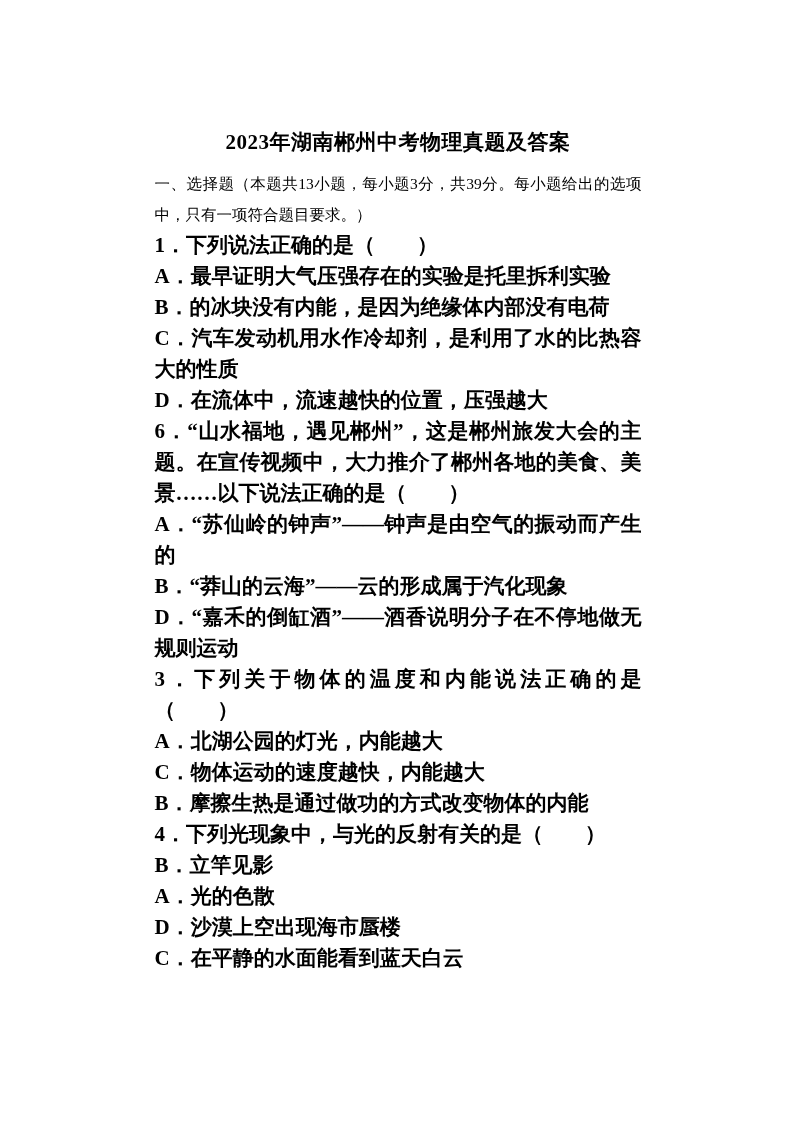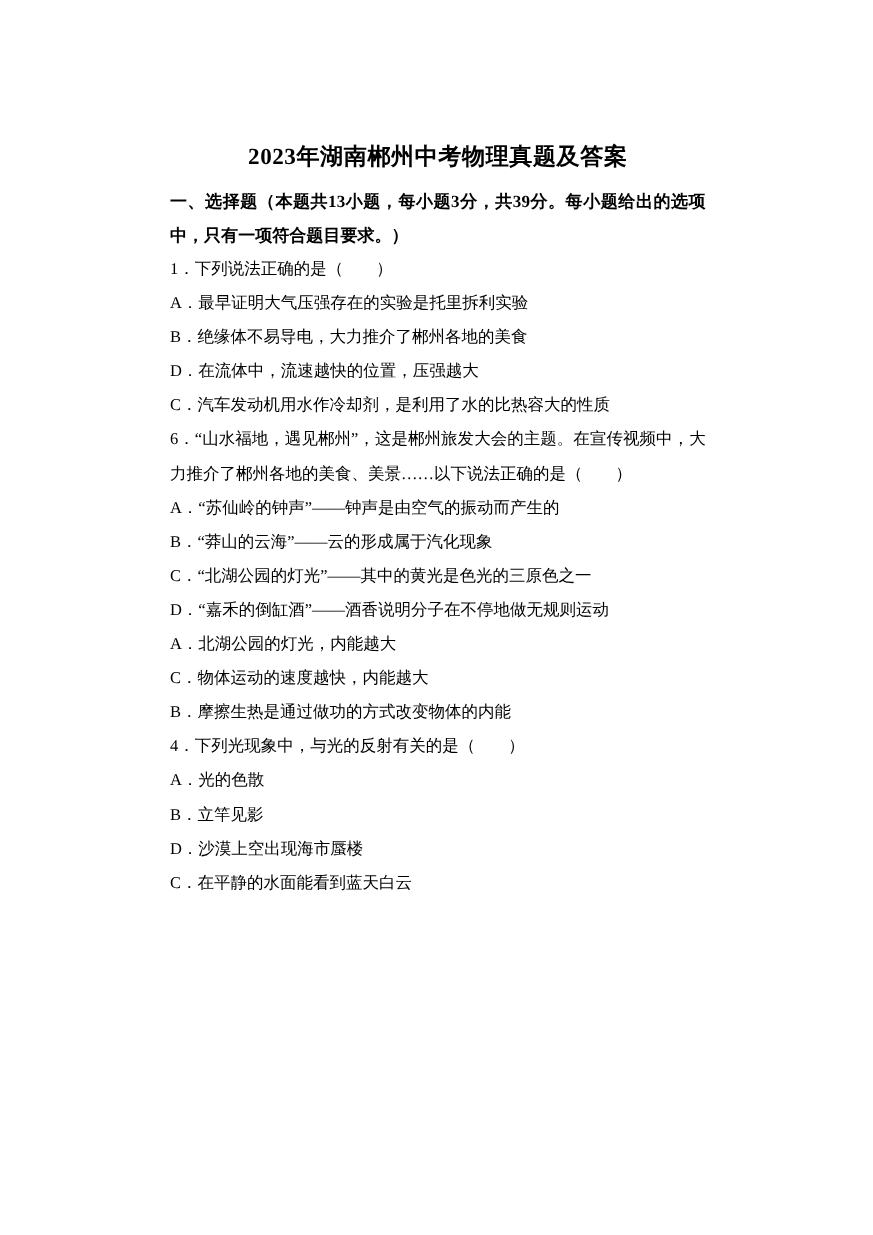--- a/index.html
+++ b/index.html
@@ -23,68 +23,68 @@
     margin: 0 0 10px 0;
     font-size: 21px;
     font-weight: bold;
     text-align: center;
     line-height: 32px;
     letter-spacing: 0.5px;
   }
   .section-heading {
     margin: 0;
     font-size: 15.5px;
-    font-weight: bold;
+    font-weight: normal;
     line-height: 31px;
     text-align: justify;
   }
   .question-block {
     margin: 0;
   }
   .line {
     margin: 0;
-    font-size: 15px;
-    font-weight: normal;
+    font-size: 21px;
+    font-weight: bold;
     line-height: 31px;
     text-align: justify;
   }
 </style>
 </head>
 <body>
 
 <div class="page">
 
   <h1 class="doc-title">2023年湖南郴州中考物理真题及答案</h1>
 
   <p class="section-heading">一、选择题（本题共13小题，每小题3分，共39分。每小题给出的选项中，只有一项符合题目要求。）</p>
 
   <div class="question-block">
     <p class="line">1．下列说法正确的是（　　）</p>
     <p class="line">A．最早证明大气压强存在的实验是托里拆利实验</p>
-    <p class="line">B．绝缘体不易导电，大力推介了郴州各地的美食</p>
+    <p class="line">B．的冰块没有内能，是因为绝缘体内部没有电荷</p>
+    <p class="line">C．汽车发动机用水作冷却剂，是利用了水的比热容大的性质</p>
     <p class="line">D．在流体中，流速越快的位置，压强越大</p>
-    <p class="line">C．汽车发动机用水作冷却剂，是利用了水的比热容大的性质</p>
   </div>
 
   <div class="question-block">
     <p class="line">6．“山水福地，遇见郴州”，这是郴州旅发大会的主题。在宣传视频中，大力推介了郴州各地的美食、美景……以下说法正确的是（　　）</p>
     <p class="line">A．“苏仙岭的钟声”――钟声是由空气的振动而产生的</p>
     <p class="line">B．“莽山的云海”――云的形成属于汽化现象</p>
-    <p class="line">C．“北湖公园的灯光”――其中的黄光是色光的三原色之一</p>
     <p class="line">D．“嘉禾的倒缸酒”――酒香说明分子在不停地做无规则运动</p>
   </div>
 
   <div class="question-block">
+    <p class="line">3．下列关于物体的温度和内能说法正确的是（　　）</p>
     <p class="line">A．北湖公园的灯光，内能越大</p>
     <p class="line">C．物体运动的速度越快，内能越大</p>
     <p class="line">B．摩擦生热是通过做功的方式改变物体的内能</p>
   </div>
 
   <div class="question-block">
     <p class="line">4．下列光现象中，与光的反射有关的是（　　）</p>
+    <p class="line">B．立竿见影</p>
     <p class="line">A．光的色散</p>
-    <p class="line">B．立竿见影</p>
     <p class="line">D．沙漠上空出现海市蜃楼</p>
     <p class="line">C．在平静的水面能看到蓝天白云</p>
   </div>
 
 
 </div>
 
 </body></html>

